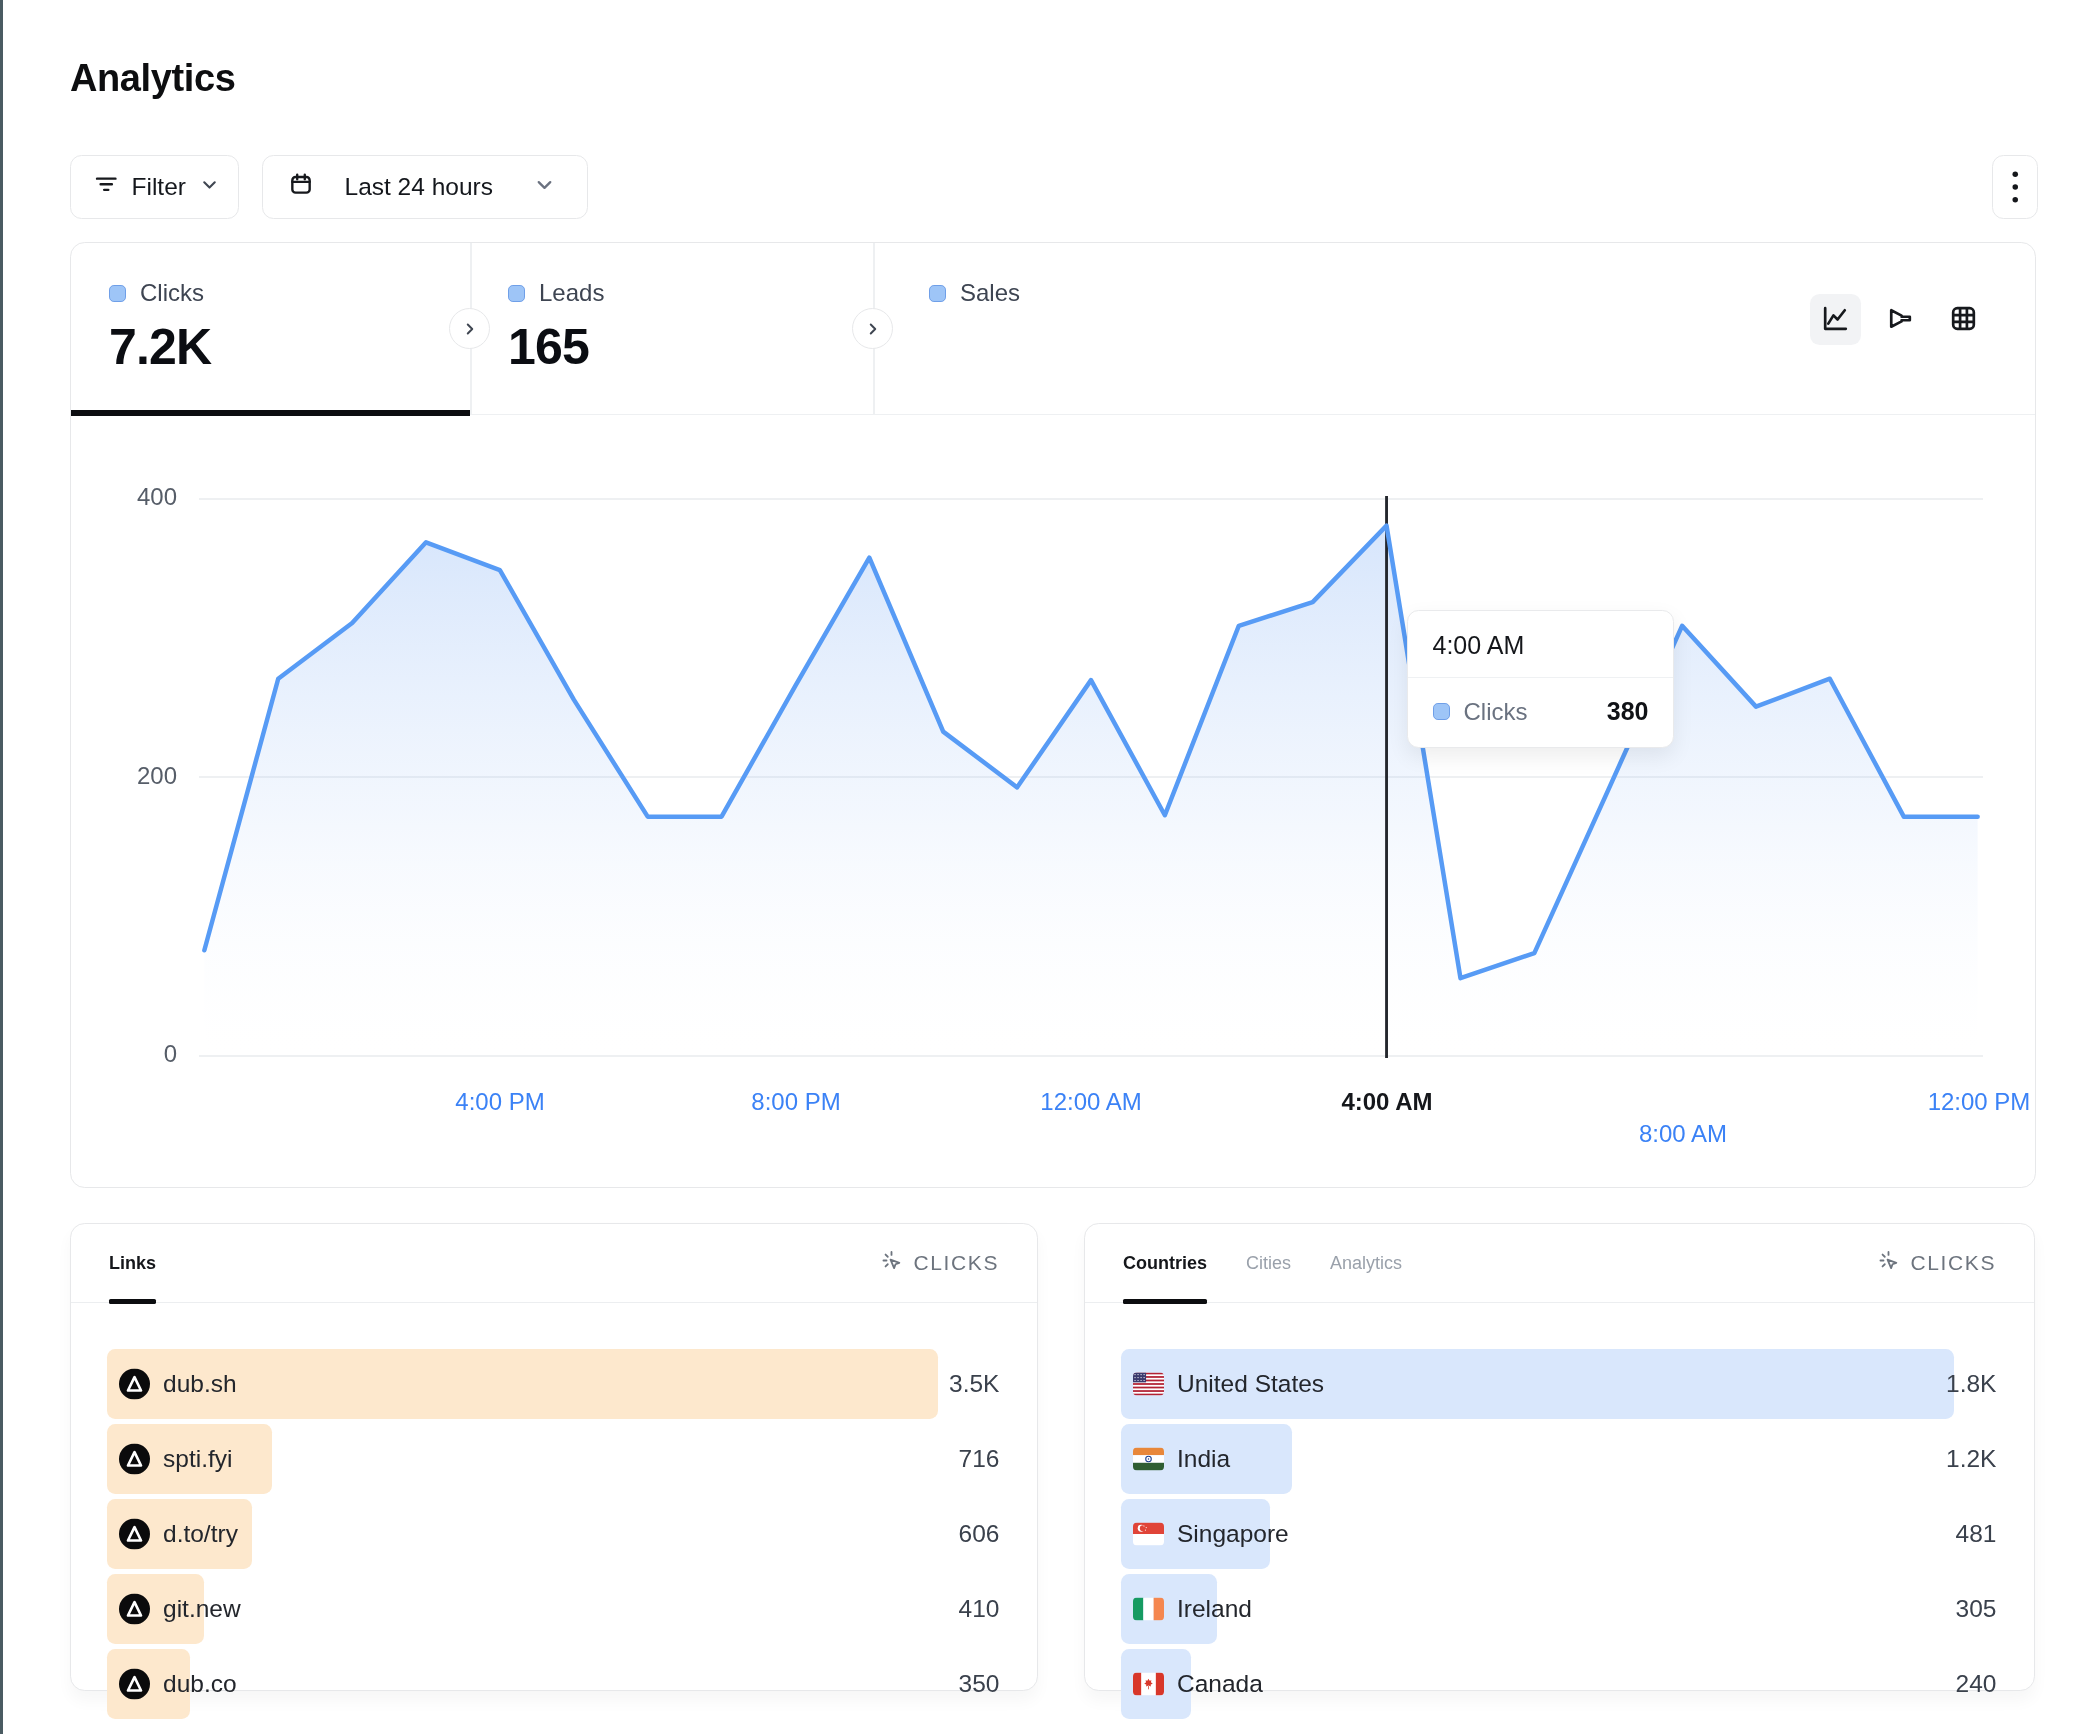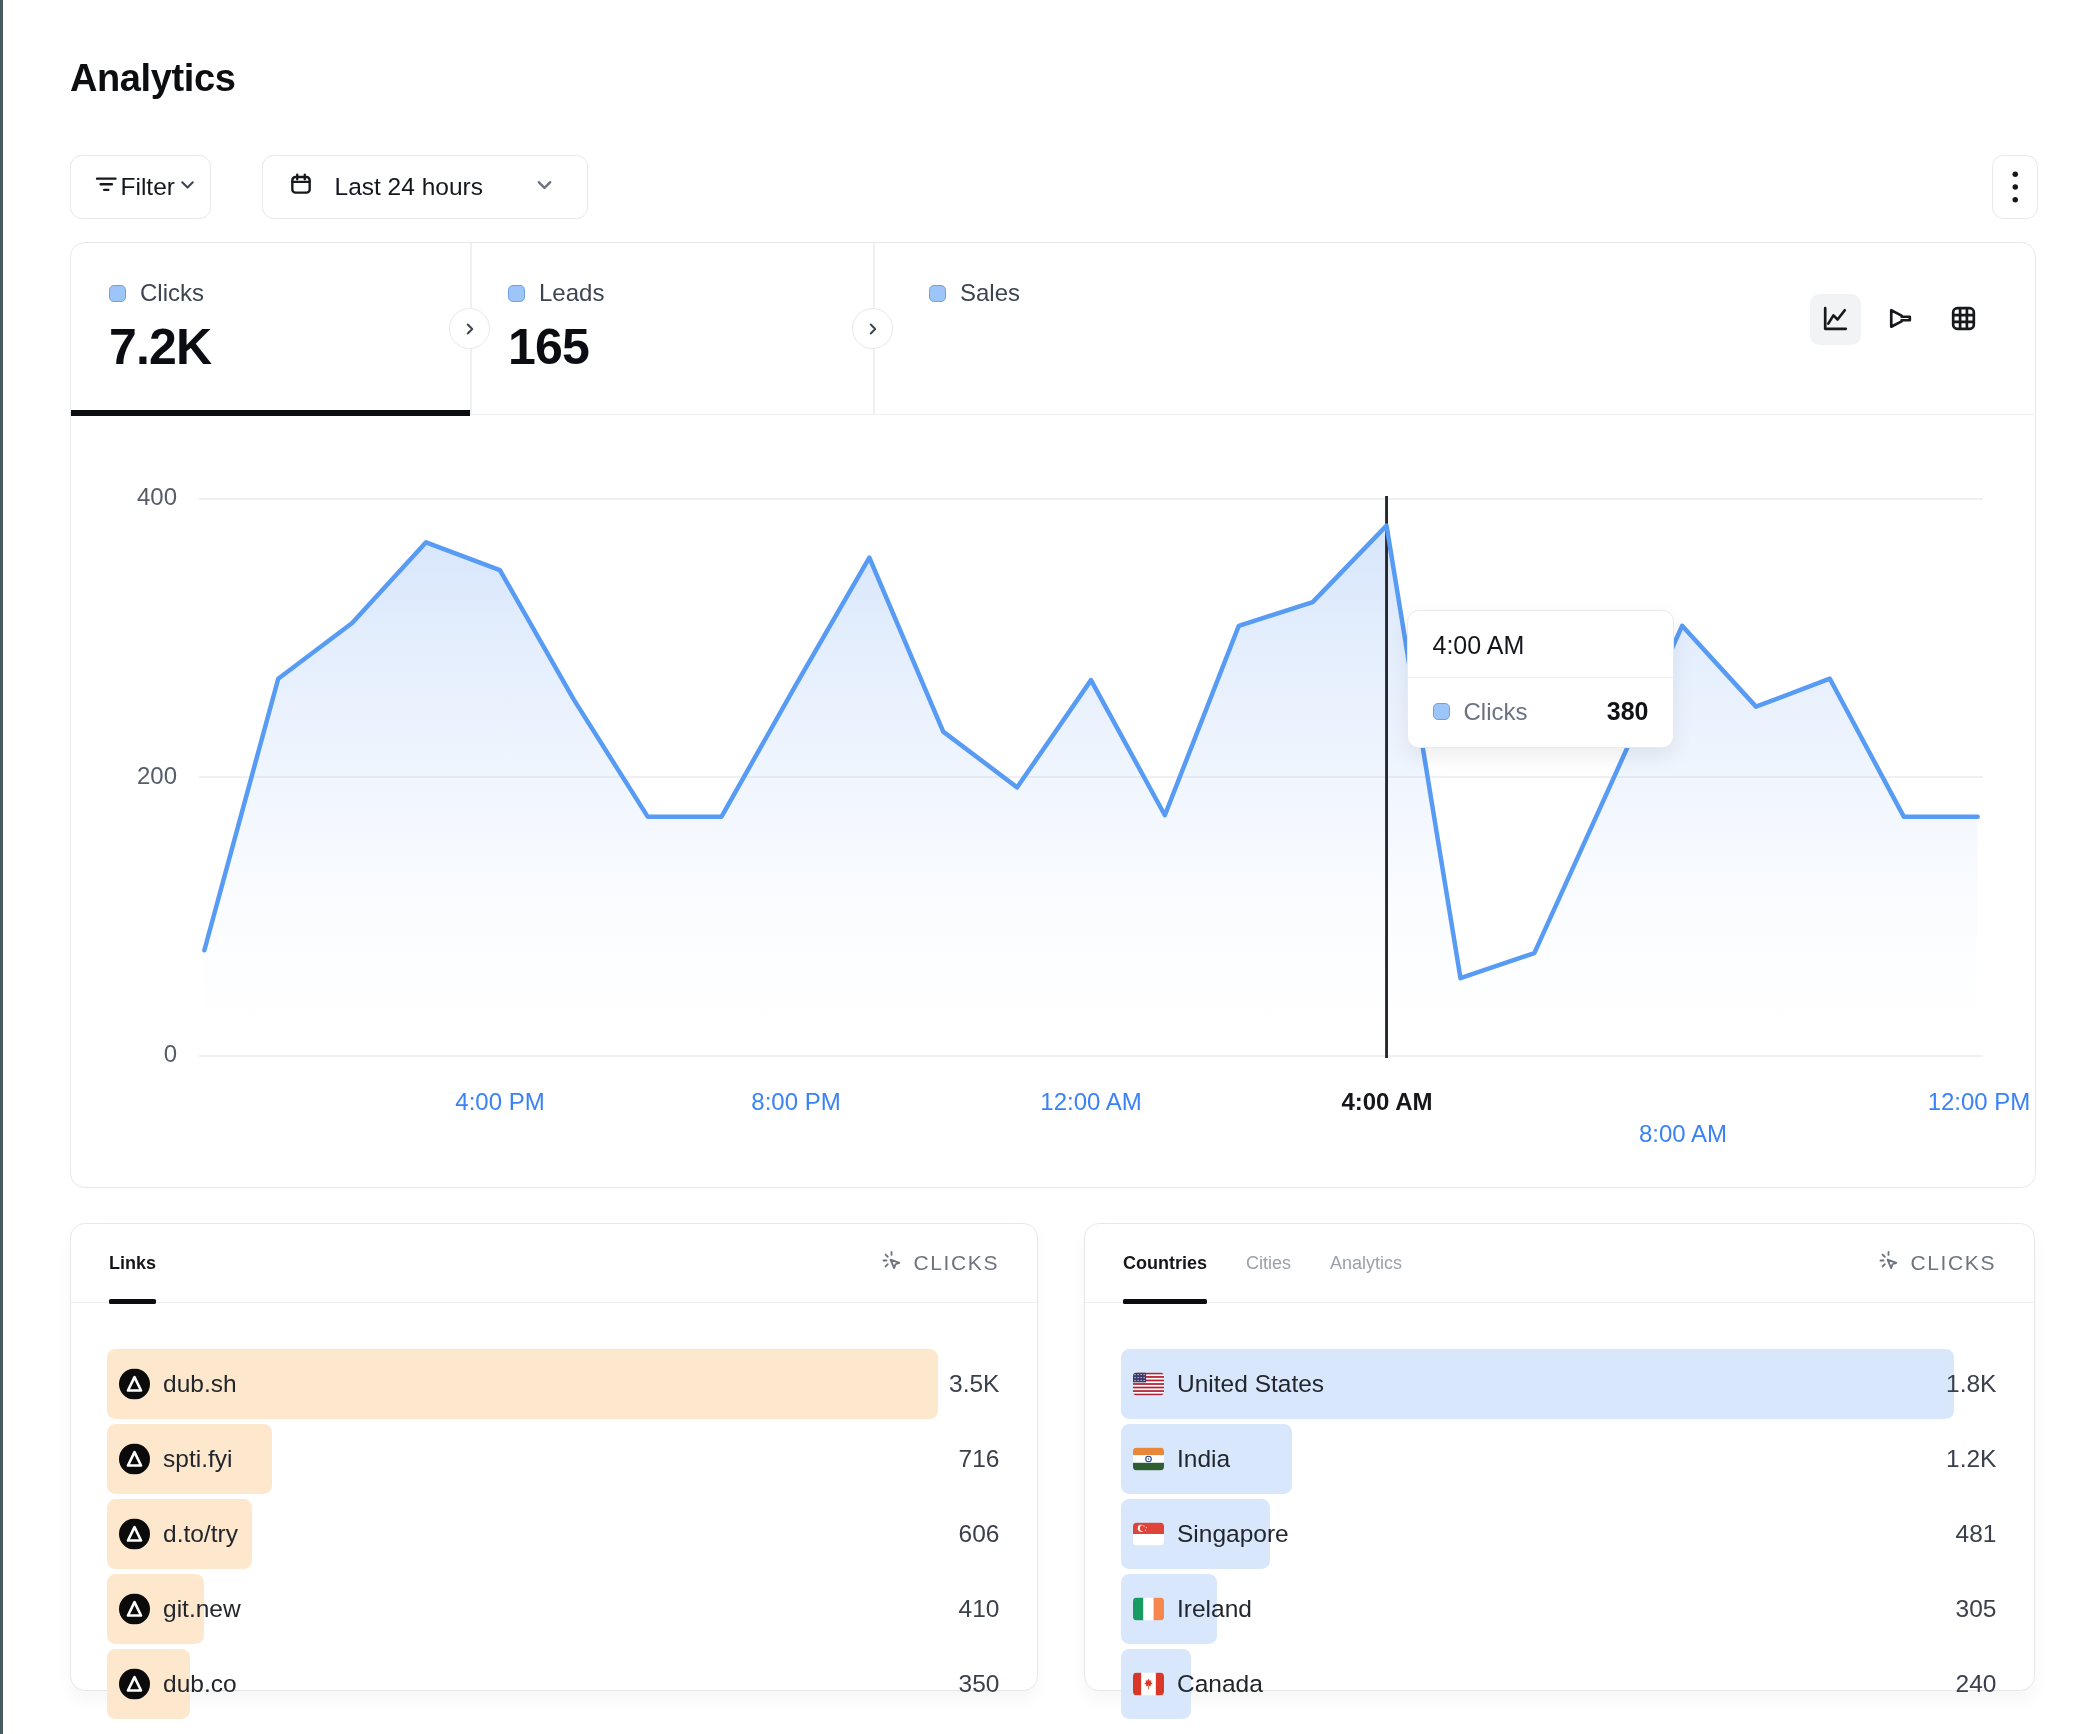--- a/index.html
+++ b/index.html
@@ -5,22 +5,22 @@
   * { margin:0; padding:0; box-sizing:border-box; }
   html,body { width:2096px; height:1735px; }
   body { position:relative; background:#ffffff; font-family:"Liberation Sans", sans-serif; overflow:hidden; color:#15171b; }
 
   .edge-strip { position:absolute; left:0; top:0; width:3.3px; height:100%; background:#4a5b62; }
 
   .page-title { position:absolute; left:70px; top:57px; font-size:38px; font-weight:800; letter-spacing:-0.4px; color:#0d0e10; }
 
   
   .btn { position:absolute; top:155px; height:64px; display:flex; align-items:center; background:#fff; border:1.6px solid #e7e8ea; border-radius:11.5px; font-size:24.5px; color:#14171c; }
-  .filter-btn { left:70px; width:141px; padding:0 23px; gap:2px; }
-  .date-btn { left:262px; width:326px; padding:0 24.5px; gap:21px; }
+  .filter-btn { left:70px; width:169px; padding:0 23px; gap:13px; }
+  .date-btn { left:262px; width:326px; padding:0 24.5px; gap:31px; }
   .date-btn .chev { margin-left:auto; margin-right:6.5px; }
   .kebab-btn { left:1992px; width:46px; height:64px; border-radius:11.5px; justify-content:center; }
   .kebab-btn svg { display:block; }
 
   
   .card { position:absolute; left:70px; top:242px; width:1966px; height:946px; background:#fff; border:1.6px solid #e7e8ea; border-radius:14.7px; }
 
   .stats { position:absolute; left:0; top:0; right:0; height:172px; border-bottom:1.6px solid #eef0f2; }
   .stat { position:absolute; top:0; height:172px; }
   .stat-0 { left:0; width:399px; }

